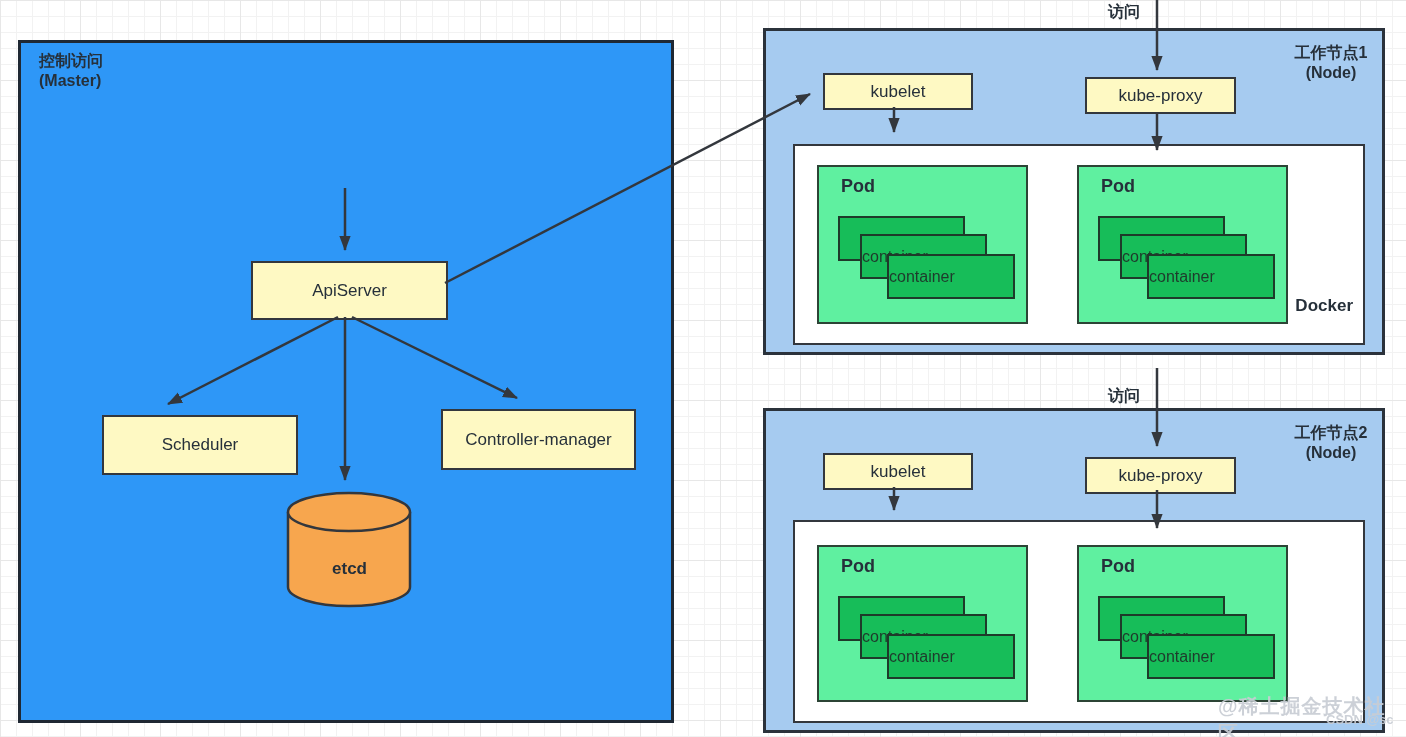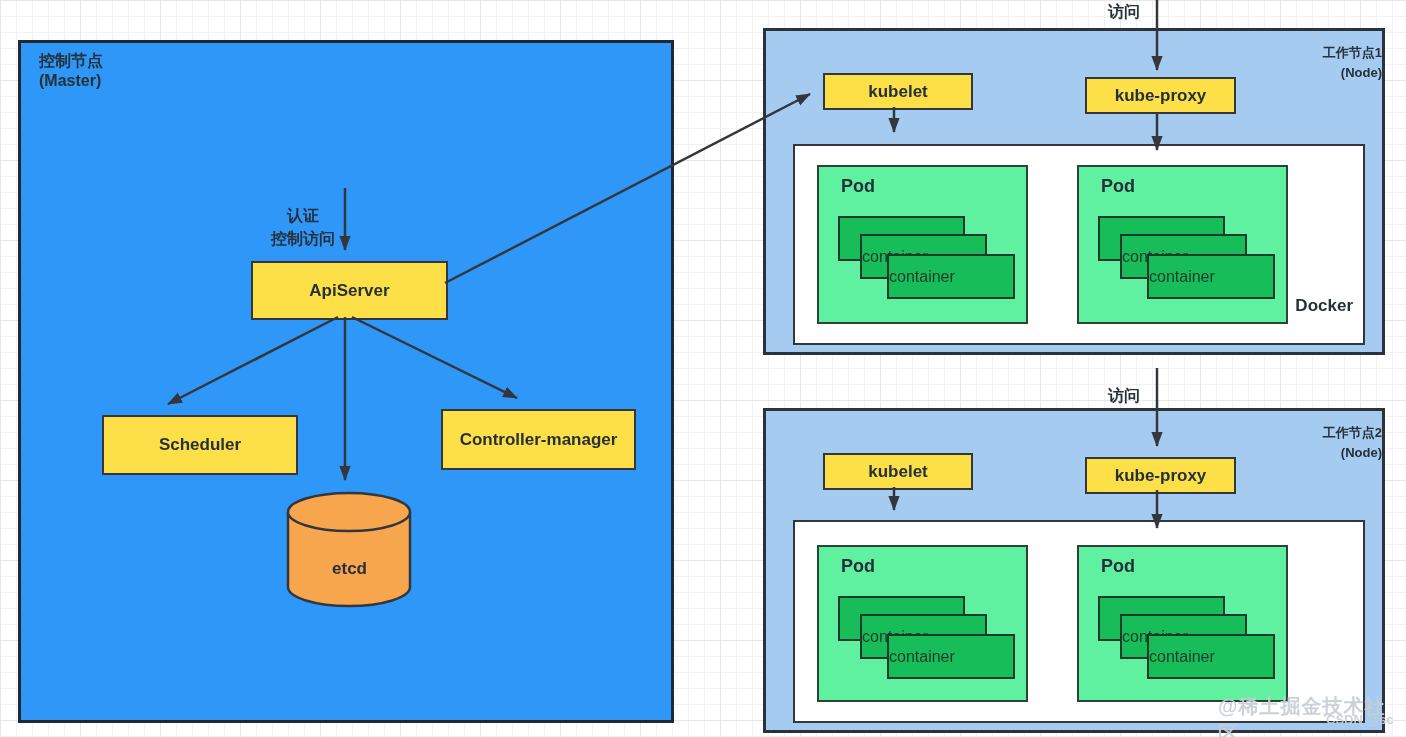--- a/index.html
+++ b/index.html
@@ -15,39 +15,39 @@
     background-size:80px 80px,80px 80px,16px 16px,16px 16px;
   }
   .abs{position:absolute;}
   
   .master{
     left:18px;top:40px;width:656px;height:683px;
     background:var(--master_blue);border:3px solid #1f2833;box-sizing:border-box;
   }
   .master-label{left:18px;top:8px;font-size:16px;font-weight:bold;color:var(--text_dark);line-height:20px;}
   .wbox{
-    background:#fde047;border:2px solid var(--line_dark);box-sizing:border-box;
+    background:#fef9c3;border:2px solid var(--line_dark);box-sizing:border-box;
     display:flex;align-items:center;justify-content:center;
-    font-size:17px;font-weight:bold;color:var(--text_dark);
+    font-size:17px;font-weight:normal;color:var(--text_dark);
   }
   .kuberctl{left:235px;top:109px;width:184px;height:39px;}
   .auth{left:216px;top:161px;width:132px;text-align:center;font-size:16px;font-weight:bold;color:var(--text_dark);line-height:23px;}
   .apiserver{left:230px;top:218px;width:197px;height:59px;}
   .scheduler{left:34px;top:372px;width:196px;height:60px;margin-left:47px;}
   .ctrlmgr{left:420px;top:366px;width:195px;height:61px;}
   .etcd-wrap{left:265px;top:448px;width:127px;height:119px;}
   .etcd-shape{fill:var(--etcd_orange);stroke:var(--line_dark);stroke-width:2.5;}
   .etcd-label{left:0;top:68px;width:127px;text-align:center;font-size:17px;font-weight:bold;color:var(--text_dark);}
   
   .node{
     width:622px;background:var(--node_blue);border:3px solid #2b323b;box-sizing:border-box;
   }
   .n1{left:763px;top:28px;height:327px;}
   .n2{left:763px;top:408px;height:325px;}
-  .node-title{left:514px;top:12px;width:102px;text-align:right;font-size:13px;font-weight:bold;color:var(--text_dark);line-height:20px;}
+  .node-title{left:514px;top:12px;width:102px;text-align:center;font-size:16px;font-weight:bold;color:var(--text_dark);line-height:20px;}
   .kubelet-box{left:57px;top:42px;width:150px;height:37px;}
   .kproxy-box{left:319px;top:46px;width:151px;height:37px;}
   .dockerbox{background:#ffffff;border:2px solid var(--line_dark);box-sizing:border-box;left:27px;width:572px;}
   .n1 .dockerbox{top:113px;height:201px;}
   .n2 .dockerbox{top:109px;height:203px;}
   .docker-label{right:10px;top:150px;font-size:17px;font-weight:bold;color:var(--text_dark);}
   .pod{background:var(--pod_green);border:2px solid #2c4435;box-sizing:border-box;width:211px;}
   .n1 .pod{top:19px;height:159px;}
   .n2 .pod{top:23px;height:157px;}
   .pod-a{left:22px;}
@@ -72,26 +72,22 @@
   .wm1{left:1218px;top:693px;font-size:20px;font-weight:bold;color:var(--watermark_gray);opacity:.92;z-index:10;letter-spacing:1px;}
   .wm2{left:1326px;top:712px;font-size:13px;font-weight:bold;color:var(--watermark_gray);opacity:.9;z-index:10;}
 </style>
 </head>
 <body>
 
 <div class="stage">
 
   <div class="abs master">
     <div class="abs master-label">
-      <div>控制节点</div>
+      <div>控制访问</div>
       <div>(Master)</div>
-    </div>
-    <div class="abs auth">
-      <div>认证</div>
-      <div>控制访问</div>
     </div>
     <div class="abs wbox apiserver">ApiServer</div>
     <div class="abs wbox scheduler">Scheduler</div>
     <div class="abs wbox ctrlmgr">Controller-manager</div>
     <div class="abs etcd-wrap">
       <svg width="127" height="119">
         <path class="etcd-shape" d="M2,21 L2,96 A61,19 0 0 0 124,96 L124,21"></path>
         <ellipse class="etcd-shape" cx="63" cy="21" rx="61" ry="19"></ellipse>
       </svg>
       <div class="abs etcd-label">etcd</div>

